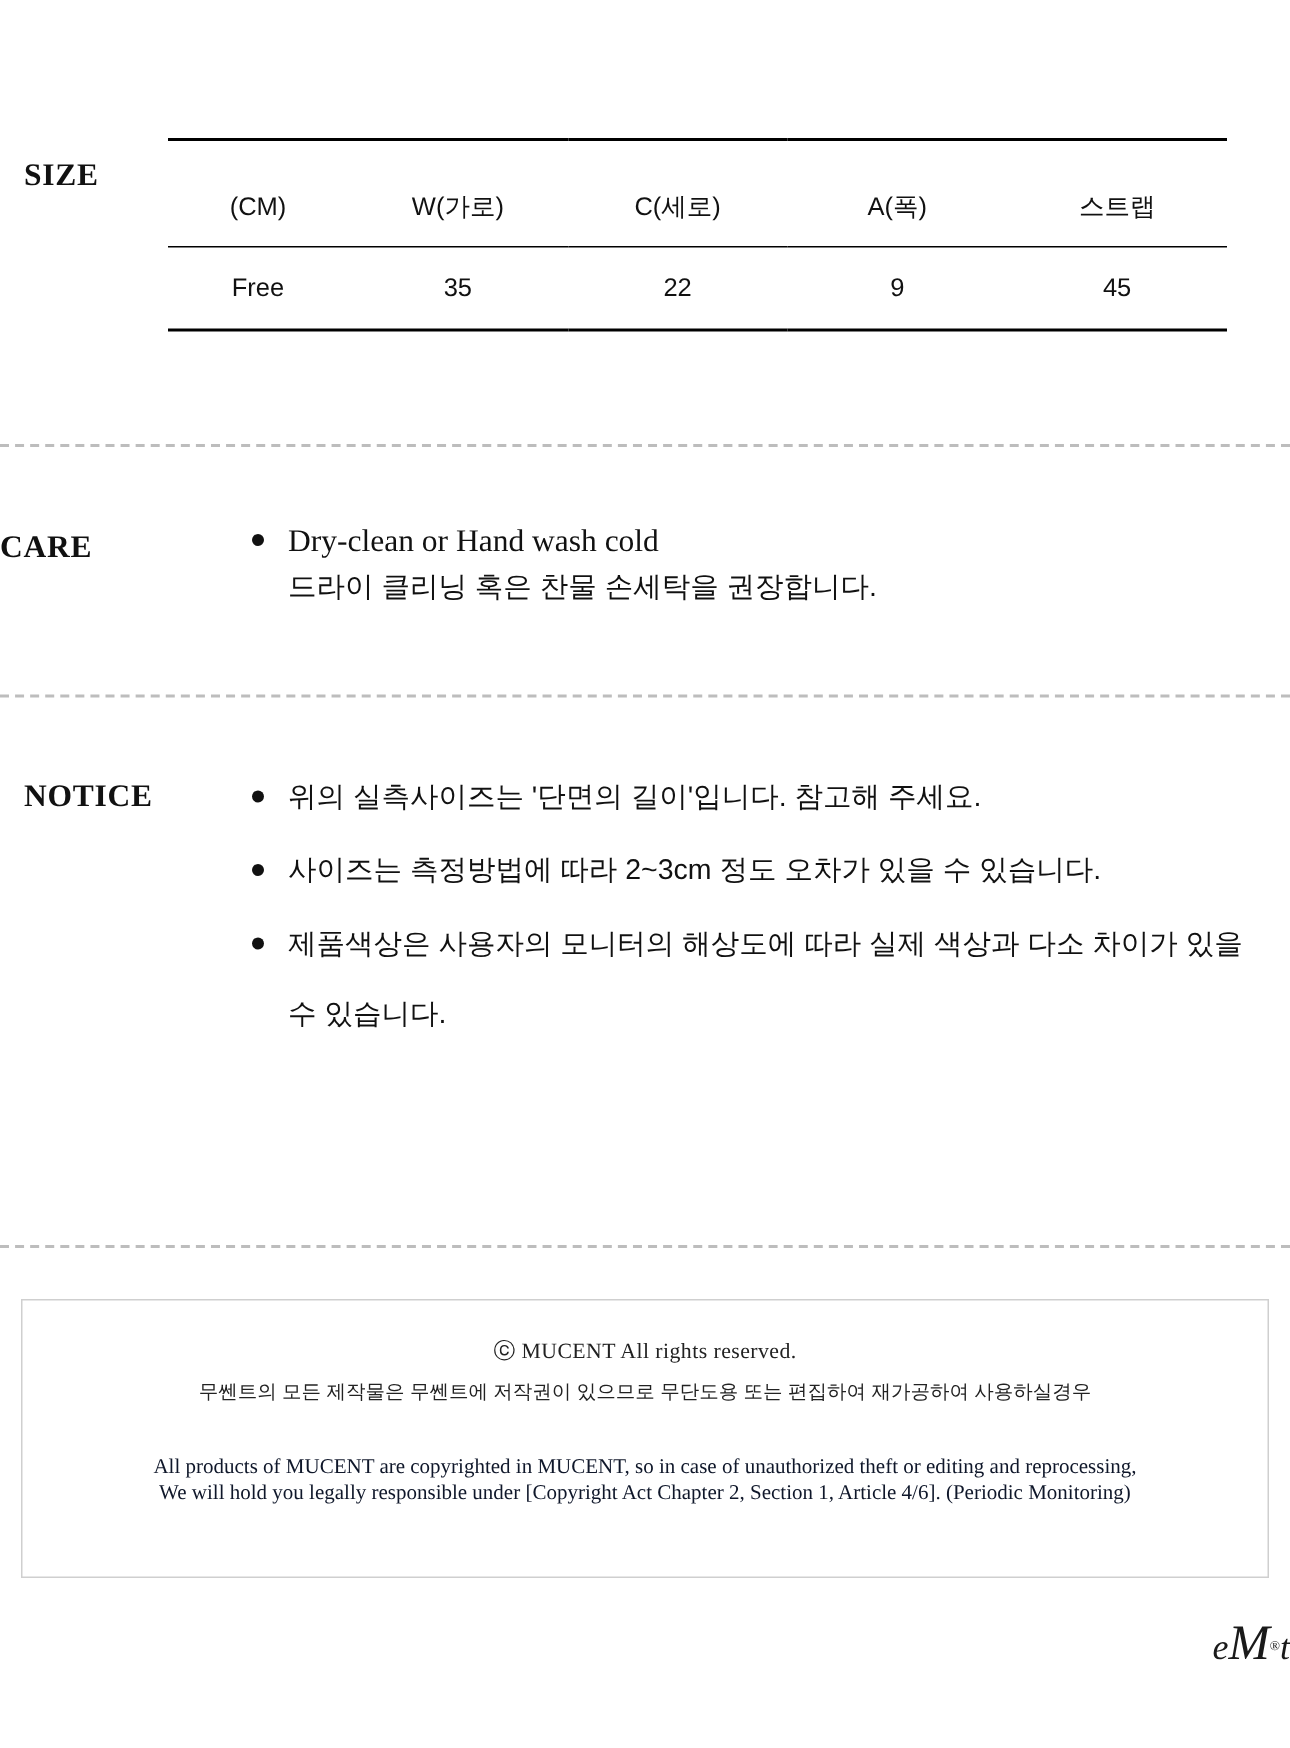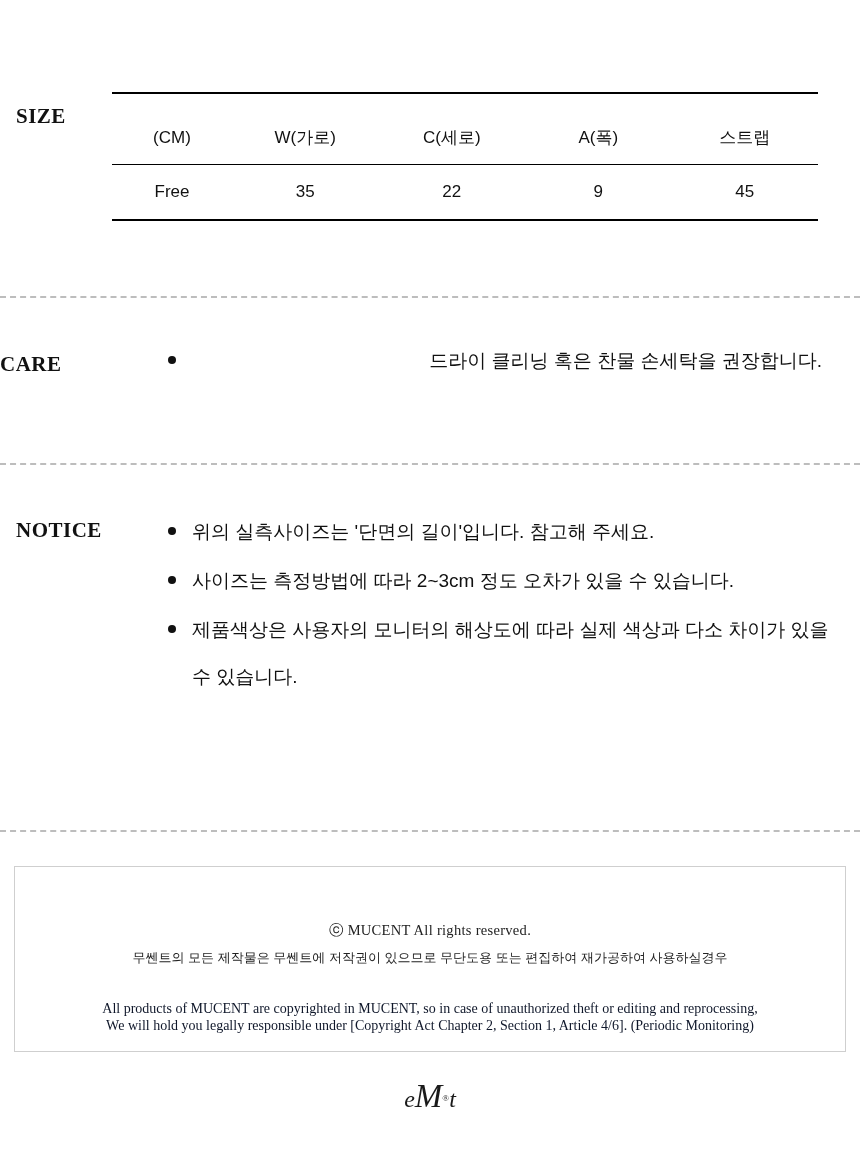--- a/index.html
+++ b/index.html
@@ -127,21 +127,20 @@
   }
   .care-line-en {
     font-family: "Liberation Serif", serif;
     font-size: 21px;
     display: block;
   }
   .care-line-ko {
     font-family: "Liberation Sans", sans-serif;
     font-size: 19px;
     display: block;
-    text-align: right;
   }
 
   
   .notice-section {
     position: absolute;
     left: 0;
     top: 508px;
     width: 860px;
   }
   .notice-label {
@@ -174,21 +173,21 @@
   .copyright-box {
     position: absolute;
     left: 14px;
     top: 866px;
     width: 832px;
     height: 186px;
     box-sizing: border-box;
     border: 1px solid #cfcfcf;
     background: #fff;
     text-align: center;
-    padding-top: 54px;
+    padding-top: 24px;
   }
   .cr-title {
     font-family: "Liberation Serif", serif;
     font-size: 14.5px;
     color: #222;
     letter-spacing: 0.3px;
   }
   .cr-ko {
     margin-top: 8px;
     font-family: "Liberation Sans", sans-serif;
@@ -203,21 +202,21 @@
     line-height: 17px;
     color: #0f172a;
   }
 
   
   .logo {
     position: absolute;
     left: 0;
     top: 1078px;
     width: 860px;
-    text-align: center;
+    text-align: right;
     font-family: "Liberation Serif", serif;
     color: #1a1a1a;
   }
   .logo .l-e {
     font-size: 24px;
     font-style: italic;
   }
   .logo .l-m {
     font-size: 33px;
     font-style: italic;
@@ -262,20 +261,21 @@
     </div>
   </div>
 
   <div class="divider divider-1"></div>
 
   <div class="care-section">
     <div class="section-label care-label">CARE</div>
     <ul class="care-list">
       <li>
         <span class="bullet"></span>
+        <span class="care-line-en">Dry-clean or Hand wash cold</span>
         <span class="care-line-ko">드라이 클리닝 혹은 찬물 손세탁을 권장합니다.</span>
       </li>
     </ul>
   </div>
 
   <div class="divider divider-2"></div>
 
   <div class="notice-section">
     <div class="section-label notice-label">NOTICE</div>
     <ul class="notice-list">

